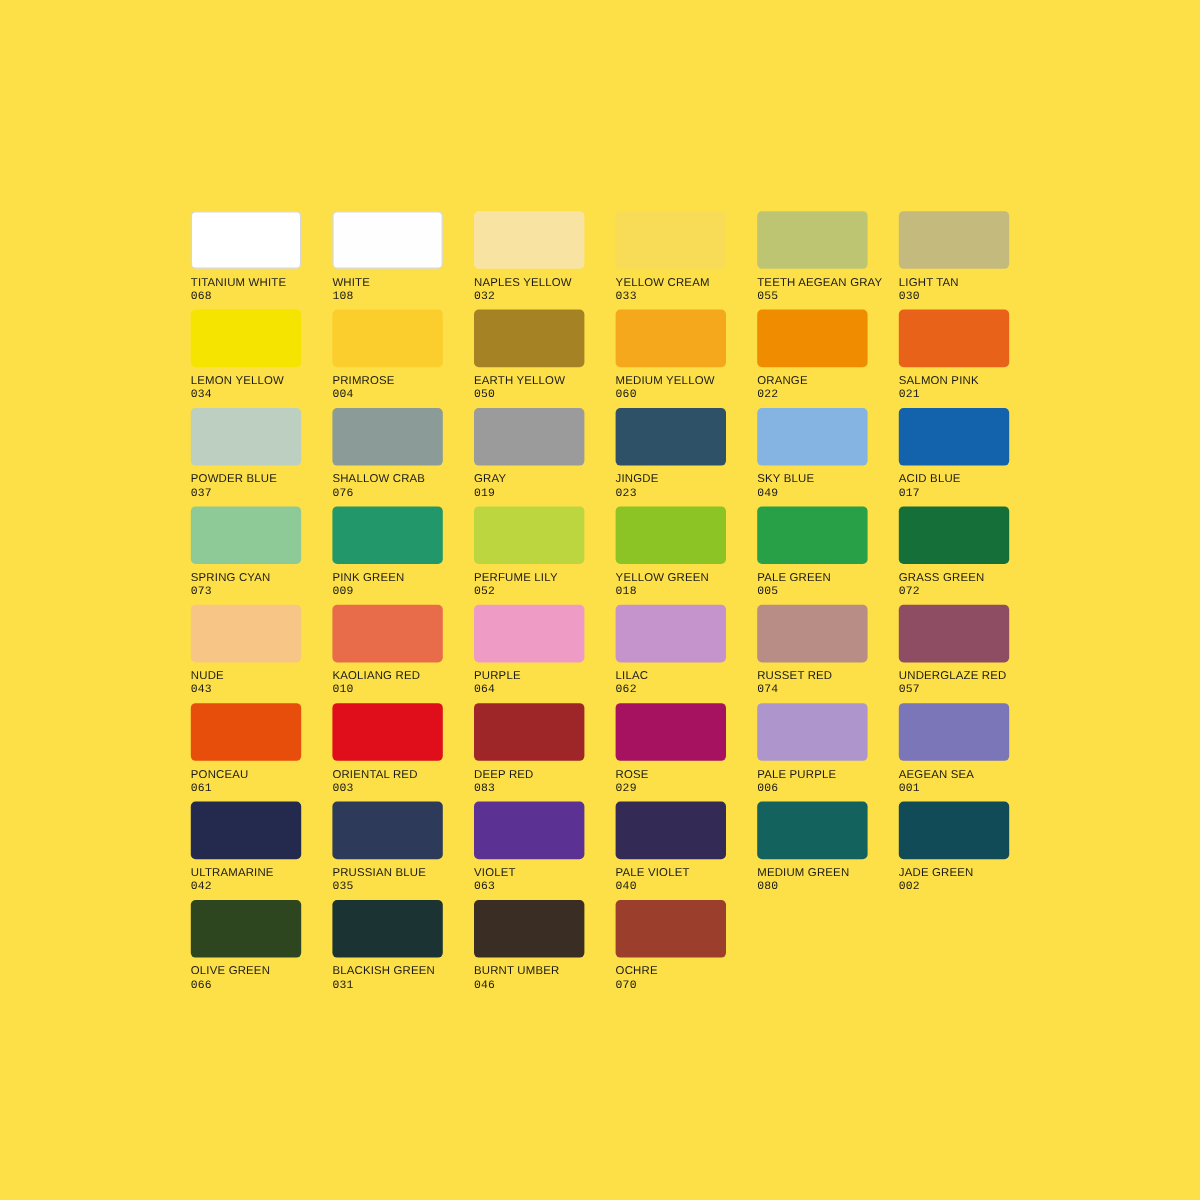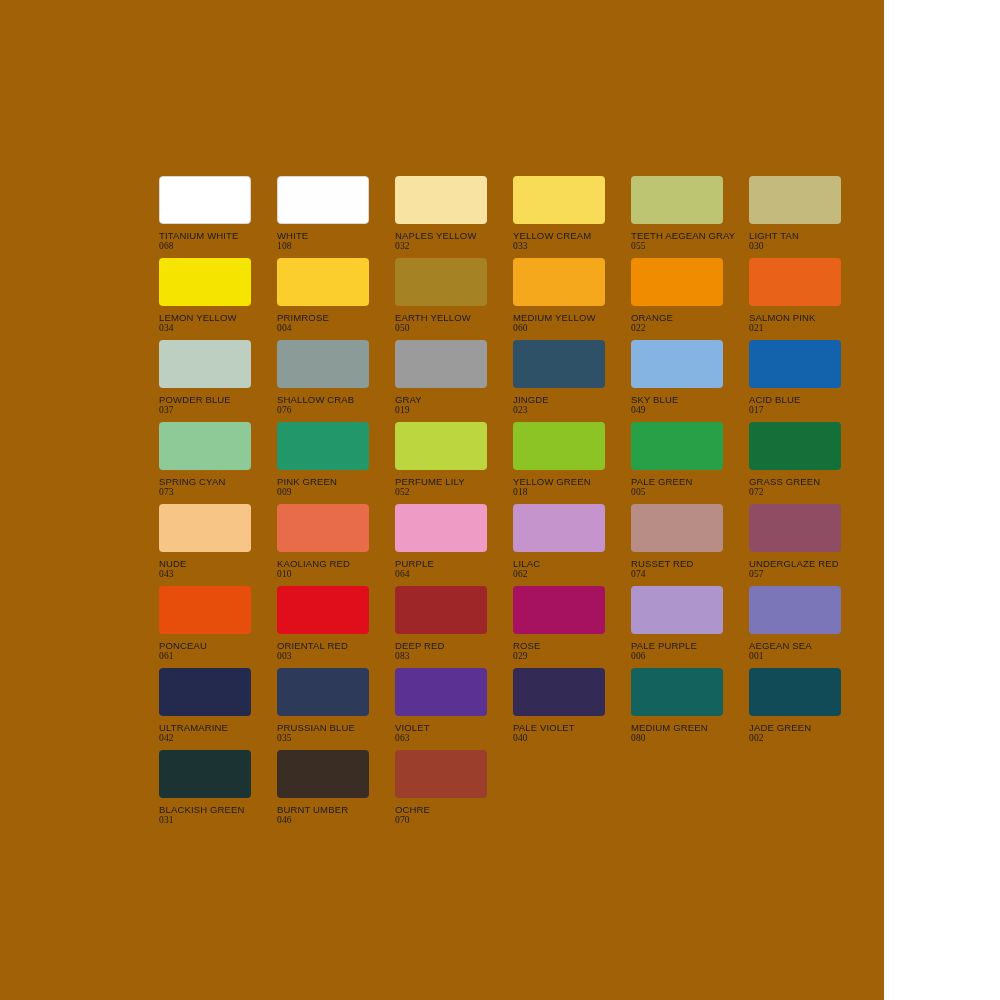--- a/index.html
+++ b/index.html
@@ -9,23 +9,23 @@
     background: #ffffff;
   }
   body {
     width: 1000px;
     height: 1000px;
     font-family: "Liberation Sans", sans-serif;
     overflow: hidden;
   }
   #chart-root {
     position: relative;
-    width: 884px;
+    width: 1000px;
     height: 1000px;
-    background: #a16207;
+    background: #fde047;
   }
   #swatch-grid {
     position: absolute;
     left: 159px;
     top: 176px;
     width: 684px;
     display: grid;
     grid-template-columns: repeat(6, 92px);
     grid-auto-rows: 82px;
     column-gap: 26px;
@@ -60,21 +60,21 @@
     white-space: nowrap;
     font-family: "Liberation Sans", sans-serif;
   }
   .swatch-code {
     display: block;
     font-size: 9.5px;
     line-height: 11px;
     letter-spacing: 0.15px;
     color: #1a1a1a;
     white-space: nowrap;
-    font-family: Liberation Serif, serif;
+    font-family: Liberation Mono, monospace;
   }
 </style>
 </head>
 <body>
 
 <div id="chart-root">
   <div id="swatch-grid">
       <div class="swatch-cell">
         <div class="swatch-chip outlined" style="background-color: rgb(255, 255, 255);"></div>
         <div class="swatch-caption">
@@ -363,20 +363,27 @@
         </div>
       </div>
       <div class="swatch-cell">
         <div class="swatch-chip" style="background-color: rgb(18, 75, 88);"></div>
         <div class="swatch-caption">
           <span class="swatch-name">JADE GREEN</span>
           <span class="swatch-code">002</span>
         </div>
       </div>
       <div class="swatch-cell">
+        <div class="swatch-chip" style="background-color: rgb(46, 70, 32);"></div>
+        <div class="swatch-caption">
+          <span class="swatch-name">OLIVE GREEN</span>
+          <span class="swatch-code">066</span>
+        </div>
+      </div>
+      <div class="swatch-cell">
         <div class="swatch-chip" style="background-color: rgb(28, 51, 51);"></div>
         <div class="swatch-caption">
           <span class="swatch-name">BLACKISH GREEN</span>
           <span class="swatch-code">031</span>
         </div>
       </div>
       <div class="swatch-cell">
         <div class="swatch-chip" style="background-color: rgb(58, 45, 35);"></div>
         <div class="swatch-caption">
           <span class="swatch-name">BURNT UMBER</span>

